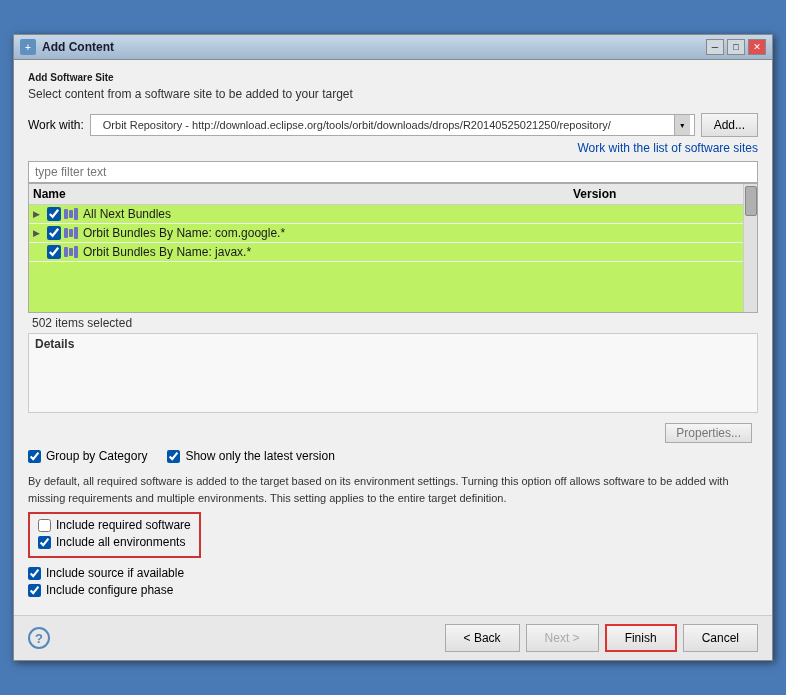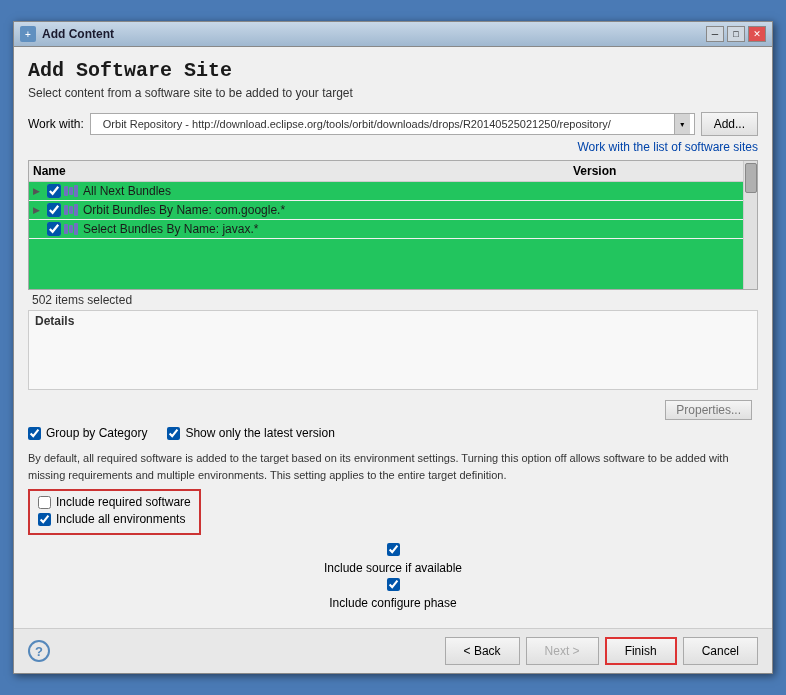--- a/index.html
+++ b/index.html
@@ -63,25 +63,24 @@
       justify-content: center;
       font-size: 9px;
       cursor: pointer;
     }
     .title-btn.close { background: #e05050; color: white; }
     .content {
       padding: 12px 14px;
       background: #f0f0f0;
     }
     .section-title {
-      font-size: 20px;
+      font-size: 10px;
       font-weight: bold;
       color: #1a1a1a;
       margin-bottom: 4px;
-      font-family: Liberation Mono, monospace;
     }
     .section-subtitle {
       color: #333;
       font-size: 12px;
       margin-bottom: 12px;
     }
     .work-with-row {
       display: flex;
       align-items: center;
       gap: 6px;
@@ -143,21 +142,21 @@
       border: 1px solid #aaa;
       height: 22px;
       padding: 2px 6px;
       font-size: 12px;
       color: #aaa;
       background: white;
       margin-bottom: 0;
     }
     .list-container {
       border: 1px solid #aaa;
-      background: #22c55e;
+      background: #bef264;
       height: 130px;
       overflow: hidden;
       position: relative;
     }
     .list-header {
       display: flex;
       border-bottom: 1px solid #ccc;
       background: #e8e8e8;
       padding: 2px 4px;
     }
@@ -302,21 +301,20 @@
     .included-checkbox-item input { accent-color: #0055aa; }
     .extra-checkboxes {
       margin-top: 4px;
     }
     .extra-checkbox-item {
       display: flex;
       align-items: center;
       gap: 5px;
       font-size: 12px;
       margin-bottom: 3px;
-      flex-direction: column;
     }
     .extra-checkbox-item input { accent-color: #0055aa; }
     .footer {
       border-top: 1px solid #ccc;
       padding: 8px 14px;
       display: flex;
       align-items: center;
       background: #e8e8e8;
     }
     .footer-help {
@@ -392,20 +390,21 @@
       </div>
       <button class="add-btn">Add...</button>
     </div>
 
     
     <div class="software-link">
       <a href="#">Work with the list of software sites</a>
     </div>
 
     
+    <input class="filter-box" type="text" placeholder="type filter text" style="">
 
     
     <div class="list-container">
       <div class="list-header">
         <span class="list-header-name">Name</span>
         <span class="list-header-version">Version</span>
       </div>
       <div class="list-items">
 
         <div class="list-item">
@@ -433,21 +432,21 @@
         </div>
 
         <div class="list-item">
           <span class="item-expand" style="visibility:hidden;">▶</span>
           <input type="checkbox" class="item-checkbox" checked="" style="">
           <div class="item-icon">
             <div class="item-icon-bar" style="height:10px;"></div>
             <div class="item-icon-bar" style="height:8px;"></div>
             <div class="item-icon-bar" style="height:12px;"></div>
           </div>
-          <span class="item-name">Select Bundles By Name: javax.*</span>
+          <span class="item-name">Orbit Bundles By Name: javax.*</span>
           <span class="item-version"></span>
         </div>
       </div>
       <div class="list-scrollbar">
         <div class="scrollbar-thumb"></div>
       </div>
     </div>
 
     
     <div class="status-bar">

